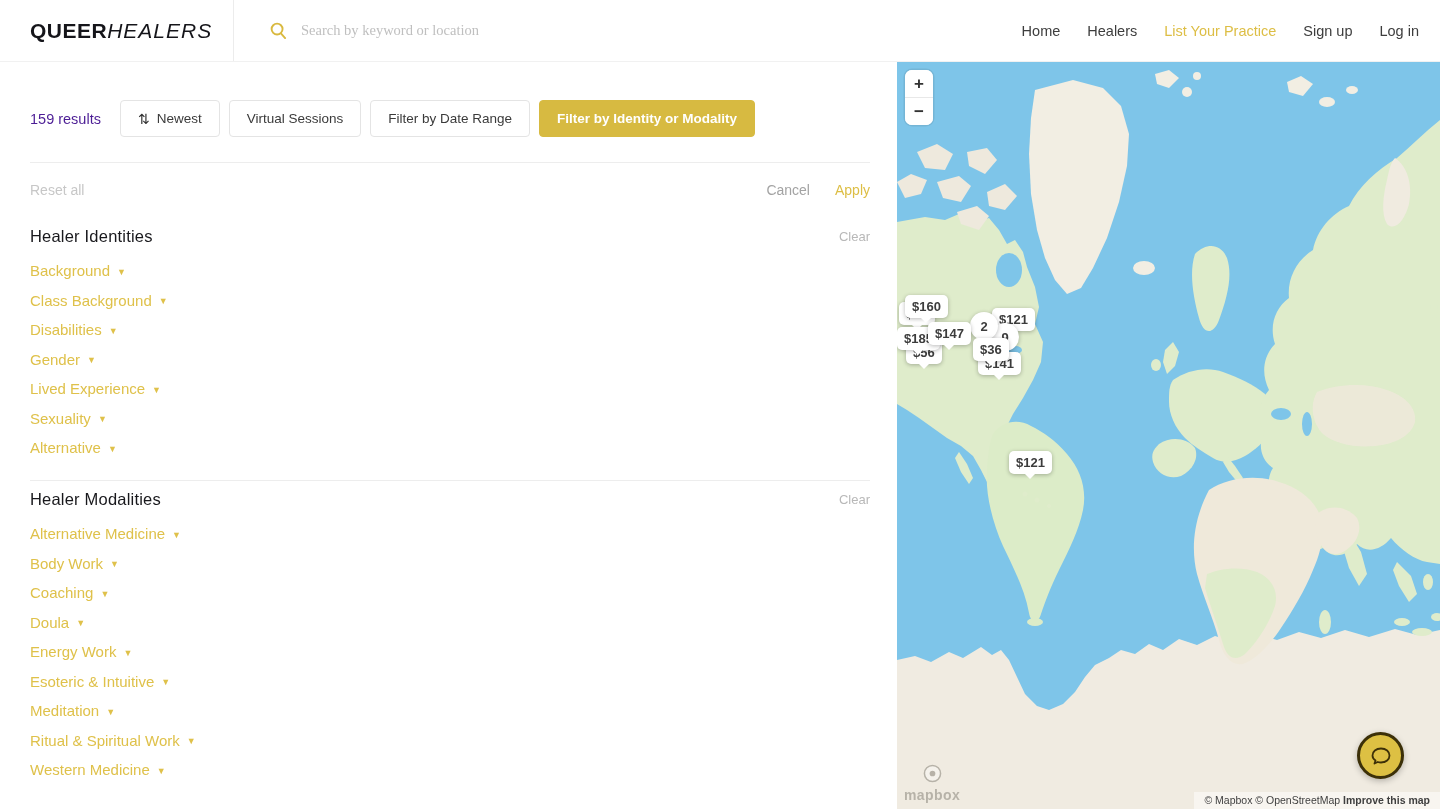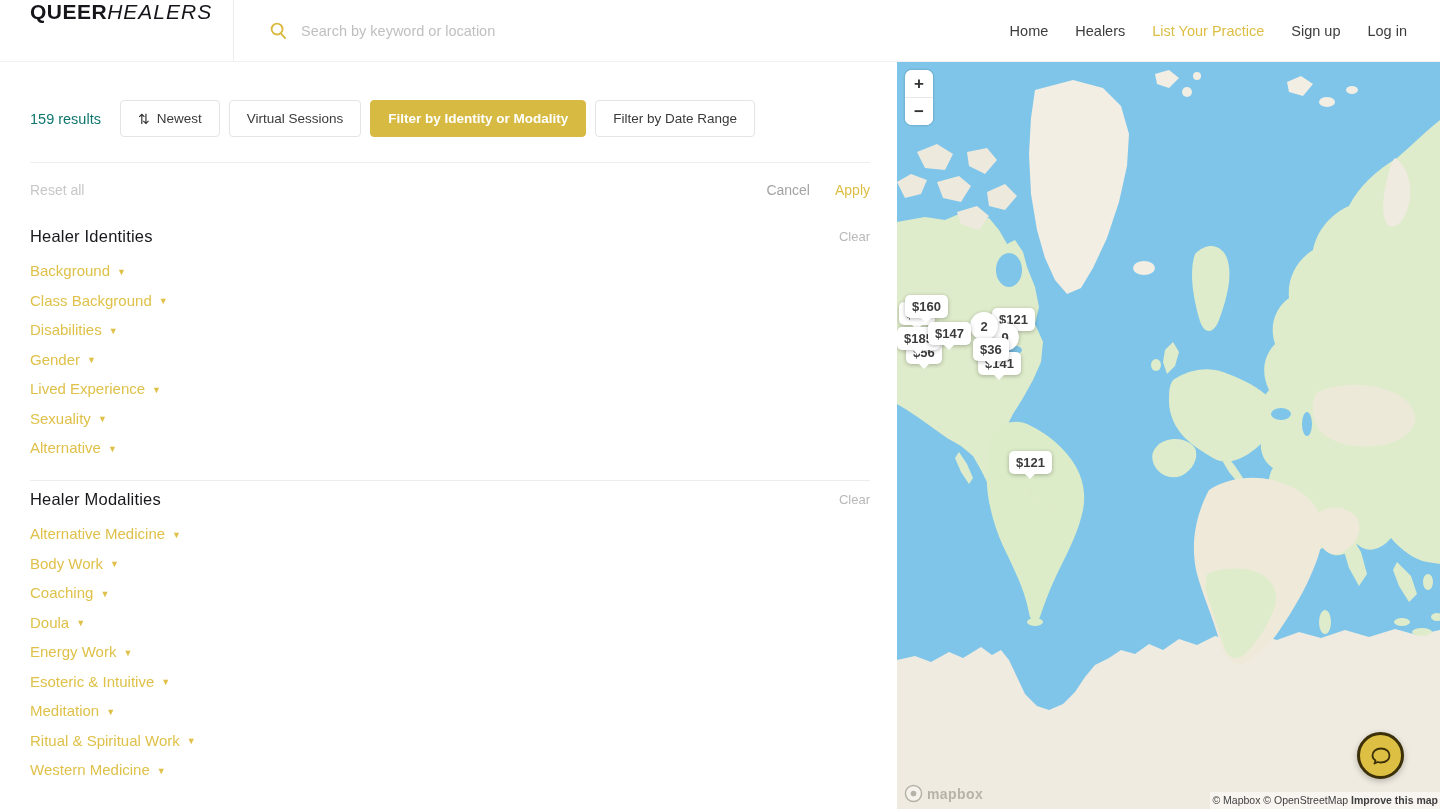--- a/index.html
+++ b/index.html
@@ -2,41 +2,41 @@
 <html><head>
 <meta charset="utf-8">
 <style>
   * { margin:0; padding:0; box-sizing:border-box; }
   html,body { width:1440px; height:809px; overflow:hidden; background:#fff;
     font-family:"Liberation Sans", sans-serif; }
 
   
   .header { height:62px; display:flex; align-items:stretch; background:#fff;
     border-bottom:1px solid #f1f1f1; position:relative; z-index:50; }
-  .logo-wrap { width:234px; display:flex; padding-left:30px;
+  .logo-wrap { width:234px; display:flex; align-items:center; padding-left:30px;
     border-right:1px solid #ececec; }
   .logo { font-size:21px; letter-spacing:.5px; color:#15151a; white-space:nowrap; cursor:pointer; }
   .logo .b { font-weight:800; }
   .logo .i { font-style:italic; font-weight:300; letter-spacing:1px; }
   .search-wrap { flex:1; display:flex; align-items:center; padding-left:36px; }
   .search-icon { width:17px; height:17px; margin-right:14px; flex:0 0 auto; }
   .search-input { border:none; outline:none; font-size:14.5px; color:#0f172a; width:340px;
-    font-family:Liberation Sans, sans-serif; }
+    font-family:Liberation Serif, serif; }
   .search-input::placeholder { color:#bfbfbf; }
-  .nav { display:flex; align-items:center; gap:27px; padding-right:33px; }
+  .nav { display:flex; align-items:center; gap:27px; padding-right:21px; }
   .nav-link { font-size:14.5px; color:#3d3d3d; text-decoration:none; cursor:pointer; white-space:nowrap; }
   .nav-link.accent { color:#ddbe45; }
 
   
   .main { display:flex; height:747px; }
   .panel { width:897px; padding:0 27px 0 30px; background:#fff; overflow:hidden; }
 
   
   .toolbar { display:flex; align-items:center; margin-top:38px; gap:9px; }
-  .results { font-size:14.5px; color:#0f766e; margin-right:10px; }
+  .results { font-size:14.5px; color:#4c1d95; margin-right:10px; }
   .tbtn { background:#fff; border:1px solid #e4e4e4; border-radius:4px; height:37px;
     display:inline-flex; align-items:center; padding:0 17px; font-size:13.5px; color:#3a3a3a;
     cursor:pointer; white-space:nowrap; font-family:"Liberation Sans", sans-serif; }
   .tbtn .sort-glyph { margin-right:7px; font-size:14px; color:#2e2e2e; }
   .tbtn.primary { background:#d7ba41; border-color:#d7ba41; color:#fff; font-weight:700; }
 
   
   .filter-card { margin-top:25px; border-top:1px solid #ededed; padding-top:19px; }
   .filter-actions { display:flex; align-items:center; font-size:14px; }
   .reset-all { color:#c7c7c7; cursor:pointer; }
@@ -72,25 +72,25 @@
     border:6px solid transparent; border-top:6px solid #fff; border-bottom:none; }
   .cluster { position:absolute; width:28px; height:28px; background:#fff; border-radius:50%;
     display:flex; align-items:center; justify-content:center; font-size:13px; font-weight:700;
     color:#3c3c3c; box-shadow:0 1px 4px rgba(0,0,0,.28); cursor:pointer; }
 
   .chat-btn { position:absolute; right:36px; bottom:30px; width:47px; height:47px; border-radius:50%;
     background:#ddc043; border:3px solid #3c3008; display:flex; align-items:center; justify-content:center;
     cursor:pointer; z-index:30; box-shadow:0 2px 6px rgba(0,0,0,.25); }
 
   .mapbox-logo { position:absolute; left:7px; bottom:6px; display:flex; align-items:center; gap:4px;
-    color:#b4b0a6; font-weight:700; font-size:14px; letter-spacing:.4px; z-index:15; opacity:.95; }
+    color:#b4b0a6; font-weight:700; font-size:14px; letter-spacing:.4px; z-index:15; opacity:.95;flex-direction:column; }
   .mapbox-logo .mb-circle { width:19px; height:19px; }
 
   .attribution { position:absolute; right:0; bottom:0; background:rgba(255,255,255,.5);
-    font-size:10.5px; color:#3f3f3f; padding:2px 2px 3px; z-index:15; white-space:nowrap; }
+    font-size:10.5px; color:#3f3f3f; padding:2px 10px 3px; z-index:15; white-space:nowrap; }
   .attribution a { color:#3f3f3f; text-decoration:none; cursor:pointer; }
   .attribution .improve { font-weight:700; }
 </style>
 </head>
 <body>
 
 <div class="header">
   <div class="logo-wrap">
     <div class="logo"><span class="b">QUEER</span><span class="i">HEALERS</span></div>
   </div>
@@ -114,22 +114,22 @@
 
   <div class="panel">
 
     <div class="toolbar">
       <span class="results">159 results</span>
       <button class="tbtn">
         <span class="sort-glyph">⇅</span>
         <span>Newest</span>
       </button>
       <button class="tbtn">Virtual Sessions</button>
+      <button class="tbtn">Filter by Date Range</button>
       <button class="tbtn primary">Filter by Identity or Modality</button>
-      <button class="tbtn">Filter by Date Range</button>
     </div>
 
     <div class="filter-card">
       <div class="filter-actions">
         <span class="reset-all">Reset all</span>
         <span class="spacer"></span>
         <span class="cancel">Cancel</span>
         <span class="apply">Apply</span>
       </div>
 

